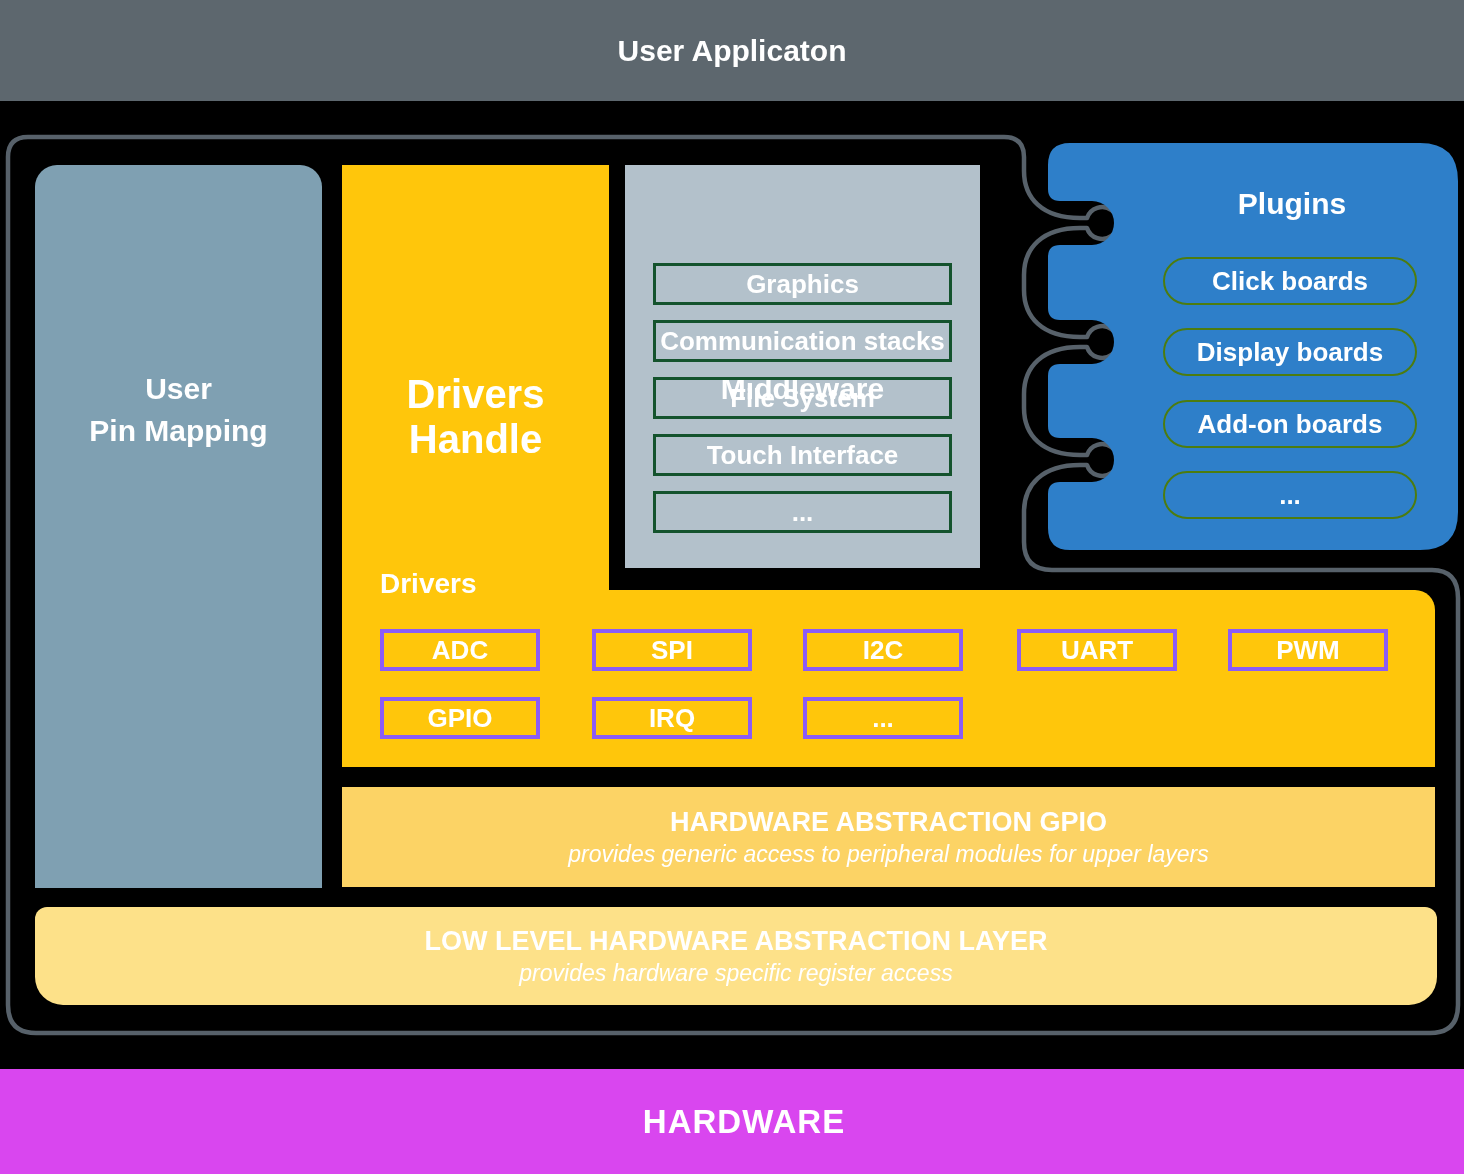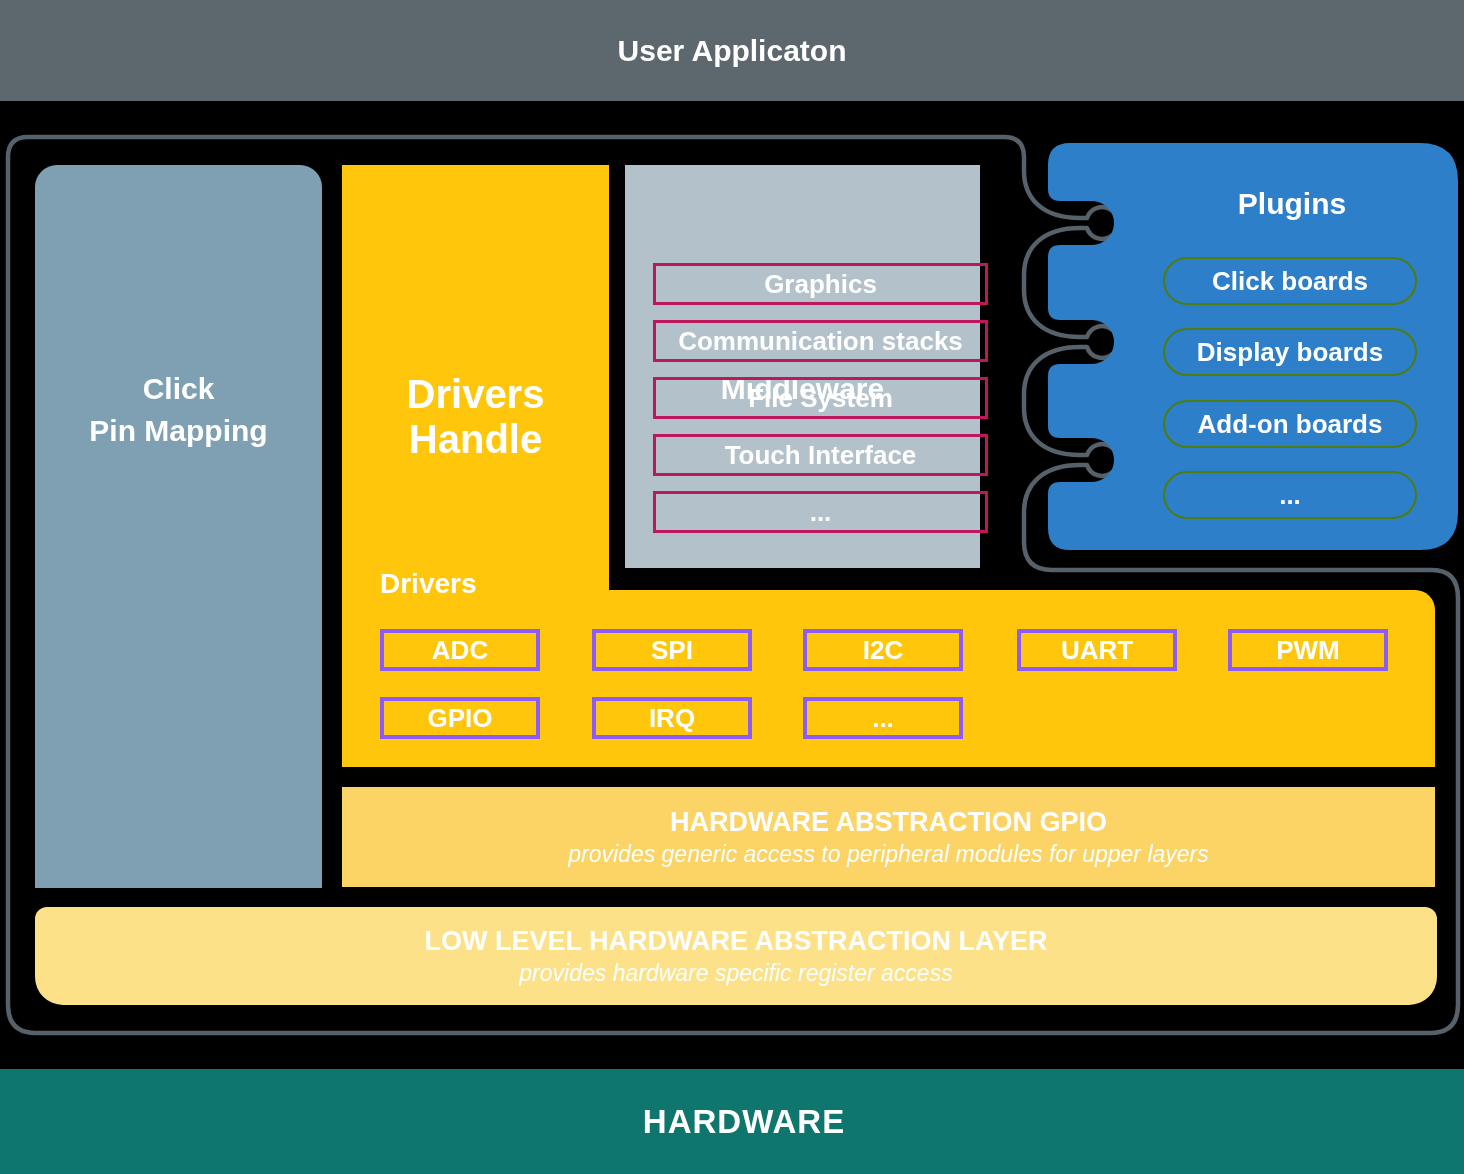--- a/index.html
+++ b/index.html
@@ -5,33 +5,33 @@
   html,body{margin:0;padding:0;background:#000;}
   .stage{
     position:relative;width:1464px;height:1174px;overflow:hidden;
     background:#000;font-family:"Liberation Sans",sans-serif;color:#fff;
   }
   .abs{position:absolute;box-sizing:border-box;}
   .ctr{display:flex;align-items:center;justify-content:center;text-align:center;}
   
   .topbar{left:0;top:0;width:1464px;height:101px;background:#5d676e;}
   .topbar .lbl{font-size:30px;font-weight:bold;}
-  .hwbar{left:0;top:1069px;width:1464px;height:105px;background:#0f766e;padding-left:24px;}
+  .hwbar{left:0;top:1069px;width:1464px;height:105px;background:#d946ef;padding-left:24px;}
   .hwbar .lbl{font-size:33px;font-weight:bold;letter-spacing:1px;}
   
   .board{left:35px;top:165px;width:287px;height:723px;background:#7fa0b2;border-radius:22px 22px 0 0;}
   .board .ttl{position:absolute;left:0;top:203px;width:100%;font-size:30px;font-weight:bold;line-height:42px;text-align:center;}
   .dh-col{left:342px;top:165px;width:267px;height:430px;background:#ffc60b;}
   .dh-col .ttl{position:absolute;left:0;top:207px;width:100%;font-size:40px;font-weight:bold;text-align:center;}
   .drv-wide{left:342px;top:590px;width:1093px;height:177px;background:#ffc60b;border-radius:0 20px 0 0;}
   .drv-lbl{left:380px;top:568px;font-size:28px;font-weight:bold;}
   .chip{height:42px;width:160px;border:4px solid #8b5cf6;font-size:26px;font-weight:bold;}
   .mw{left:625px;top:165px;width:355px;height:403px;background:#b3c1cb;}
   .mw .ttl{position:absolute;left:0;top:207px;width:100%;font-size:30px;font-weight:bold;text-align:center;}
-  .mwbox{left:28px;width:335px;height:42px;border:3px solid #be185d;font-size:26px;font-weight:bold;}
+  .mwbox{left:28px;width:299px;height:42px;border:3px solid #14532d;font-size:26px;font-weight:bold;}
   .plug-ttl{left:1124px;top:187px;width:336px;font-size:30px;font-weight:bold;}
   .pill{left:1163px;width:254px;height:48px;border:2px solid #4d7c0f;border-radius:26px;font-size:26px;font-weight:bold;}
   .hal{left:342px;top:787px;width:1093px;height:100px;background:#fcd365;flex-direction:column;}
   .llhal{left:35px;top:907px;width:1402px;height:98px;background:#fde189;border-radius:12px 12px 28px 28px;flex-direction:column;}
   .band-title{font-size:27px;font-weight:bold;line-height:34px;}
   .band-sub{font-size:23px;font-style:italic;line-height:30px;}
   svg.overlay{position:absolute;left:0;top:0;}
 </style>
 </head>
 <body>
@@ -55,21 +55,21 @@
     <path d="M 1070 143 L 1420 143 Q 1458 143 1458 181 L 1458 512 Q 1458 550 1420 550
              L 1070 550 Q 1048 550 1048 528 L 1048 494
              Q 1048 482 1060 482 L 1092 482 A 22 22 0 0 0 1092 438 L 1060 438 Q 1048 438 1048 426
              L 1048 376 Q 1048 364 1060 364 L 1092 364 A 22 22 0 0 0 1092 320 L 1060 320 Q 1048 320 1048 308
              L 1048 257 Q 1048 245 1060 245 L 1092 245 A 22 22 0 0 0 1092 201 L 1060 201 Q 1048 201 1048 189
              L 1048 165 Q 1048 143 1070 143 Z" fill="#2e7fc9"></path>
   </svg>
 
   <div class="abs board">
     <div class="ttl">
-      <div>Click</div>
+      <div>User</div>
       <div>Pin Mapping</div>
     </div>
   </div>
 
   <div class="abs dh-col">
     <div class="ttl">Drivers Handle</div>
   </div>
   <div class="abs drv-wide"></div>
   <div class="abs drv-lbl">Drivers</div>
 

